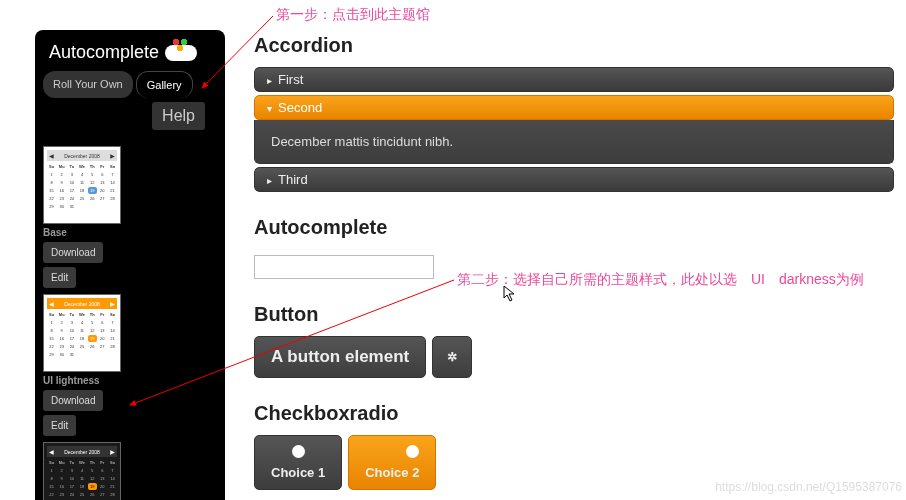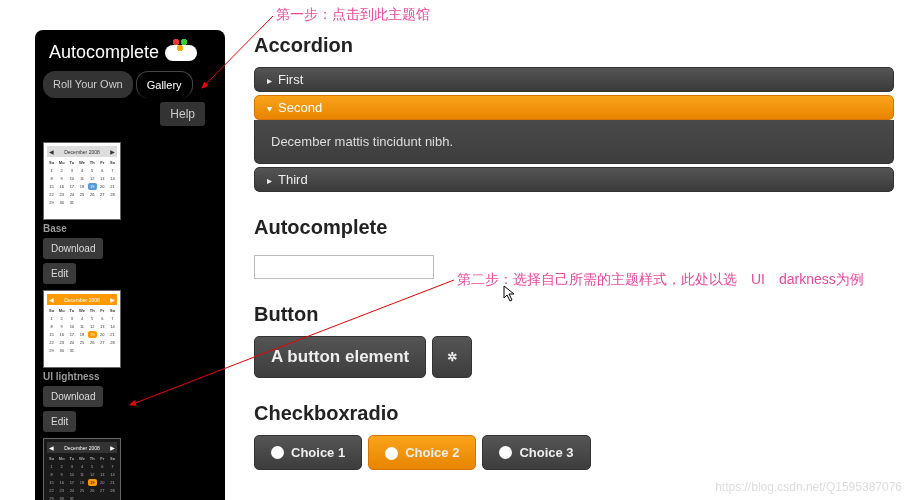--- a/index.html
+++ b/index.html
@@ -7,21 +7,21 @@
 .annot { position: absolute; color: #ec4899; font-size: 14px; z-index: 100; }
 .annot-line { position: absolute; z-index: 99; pointer-events: none; }
 .sidebar { position: absolute; left: 35px; top: 30px; width: 190px; background: #000; border-radius: 8px; padding: 8px 8px 20px; }
 .logo { color: #fff; font-size: 18px; font-weight: 300; padding: 4px 6px 8px; display: flex; align-items: center; gap: 6px; }
 .logo-badge { width: 32px; height: 16px; background: #fff; border-radius: 8px; position: relative; }
 .logo-badge::after { content: ''; position: absolute; left: 8px; top: -6px; width: 16px; height: 12px; background: radial-gradient(circle at 3px 3px,#e33 0 3px,transparent 3px),radial-gradient(circle at 11px 3px,#3c3 0 3px,transparent 3px),radial-gradient(circle at 7px 9px,#fa0 0 3px,transparent 3px); }
 .tabs { display: flex; gap: 3px; margin-bottom: 2px; }
 .tab { background: #333; color: #ccc; font-size: 11px; padding: 7px 10px; border-radius: 12px; cursor: pointer; }
 .tab.active { background: #000; color: #fff; border: 1px solid #444; border-bottom: none; }
 .help-row { display: flex; justify-content: flex-end; padding-right: 12px; }
-.help-btn { background: #333; color: #ccc; font-size: 12px; padding: 5px 10px; border-radius: 3px; cursor: pointer; margin-top: 2px; }
+.help-btn { background: #333; color: #ccc; font-size: 16px; padding: 5px 10px; border-radius: 3px; cursor: pointer; margin-top: 2px; }
 .themes { display: flex; flex-wrap: wrap; gap: 6px; margin-top: 16px; }
 .theme { width: 85px; }
 .theme-thumb { width: 78px; height: 78px; border: 1px solid #666; background: #fff; font-size: 5px; padding: 3px; color: #333; }
 .theme-thumb.dark { background: #1a1a1a; color: #aaa; }
 .theme-thumb.light { background: #fff; }
 .thumb-hdr { background: #ddd; text-align: center; padding: 2px 0; font-size: 5px; white-space: nowrap; display: flex; justify-content: space-between; align-items: center; }
 .thumb-hdr span:first-child, .thumb-hdr span:last-child { font-size: 6px; padding: 0 2px; }
 .theme-thumb.dark .thumb-hdr { background: #333; color: #fff; }
 .theme-thumb.orange .thumb-hdr { background: #f90; color: #fff; }
 .thumb-grid { display: grid; grid-template-columns: repeat(7,1fr); gap: 1px; font-size: 4px; text-align: center; margin-top: 2px; }
@@ -38,21 +38,21 @@
 .acc-hdr { background: linear-gradient(#555,#3a3a3a); color: #eee; padding: 4px 12px; font-size: 13px; font-weight: normal; border: 1px solid #333; border-radius: 5px; cursor: pointer; }
 .acc-hdr.active { background: linear-gradient(#faa31b,#e88500); color: #fff; border-color: #d77400; }
 .acc-hdr .tri { display: inline-block; margin-right: 6px; font-size: 10px; }
 .acc-body { background: linear-gradient(#4a4a4a,#3d3d3d); color: #ddd; padding: 14px 16px; font-size: 13px; border: 1px solid #333; border-top: none; border-radius: 0 0 5px 5px; }
 .section { margin-top: 24px; }
 .ac-input { border: 1px solid #bbb; padding: 4px; width: 180px; height: 24px; margin-top: 6px; }
 .btn-row { display: flex; gap: 6px; margin-top: 10px; }
 .ui-btn { background: linear-gradient(#555,#3d3d3d); color: #eee; border: 1px solid #333; border-radius: 5px; padding: 10px 16px; font-size: 17px; font-weight: bold; cursor: pointer; }
 .ui-btn.icon-only { padding: 10px 14px; font-size: 12px; }
 .radio-row { display: flex; gap: 6px; margin-top: 10px; }
-.radio-btn { background: linear-gradient(#555,#3d3d3d); color: #eee; border: 1px solid #333; border-radius: 5px; padding: 9px 16px; font-size: 13px; font-weight: bold; cursor: pointer; display: flex; align-items: center; gap: 7px; }
+.radio-btn { background: linear-gradient(#555,#3d3d3d); color: #eee; border: 1px solid #333; border-radius: 5px; padding: 9px 16px; font-size: 13px; font-weight: bold; cursor: pointer; display: flex; align-items: center; gap: 7px; flex-direction: column; }
 .radio-btn.active { background: linear-gradient(#faa31b,#e88500); border-color: #d77400; align-items: flex-end; }
 .radio-dot { width: 13px; height: 13px; border-radius: 50%; background: #fff; display: inline-block; }
 .watermark { position: absolute; right: 4px; bottom: 6px; color: #ddd; font-size: 12px; }
 .cursor { position: absolute; left: 503px; top: 285px; z-index: 101; }
 </style>
 </head>
 <body>
 
 <div class="annot" style="left:276px;top:6px">第一步：点击到此主题馆</div>
 <div class="annot" style="left:457px;top:271px">第二步：选择自己所需的主题样式，此处以选　UI　darkness为例</div>
@@ -258,21 +258,17 @@
     <div class="section-title">Checkboxradio</div>
     <div class="radio-row" id="radios">
         <div class="radio-btn">
           <span class="radio-dot"></span>
           <span>Choice 1</span>
         </div>
         <div class="radio-btn active">
           <span class="radio-dot"></span>
           <span>Choice 2</span>
         </div>
-        <div class="radio-btn">
-          <span class="radio-dot"></span>
-          <span>Choice 3</span>
-        </div>
       </div>
   </div>
 </div>
 
 <div class="watermark">https://blog.csdn.net/Q1595387076</div>
 
 </body></html>

